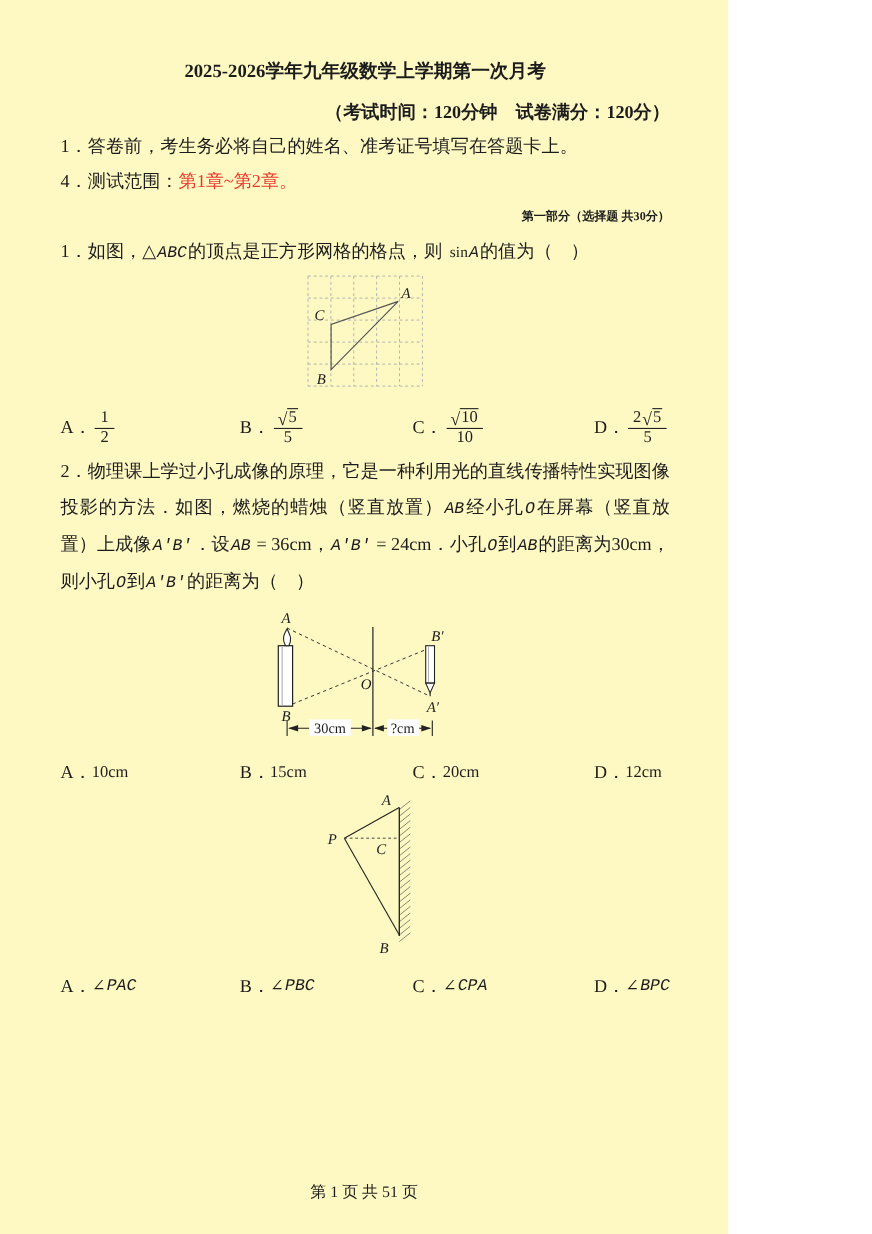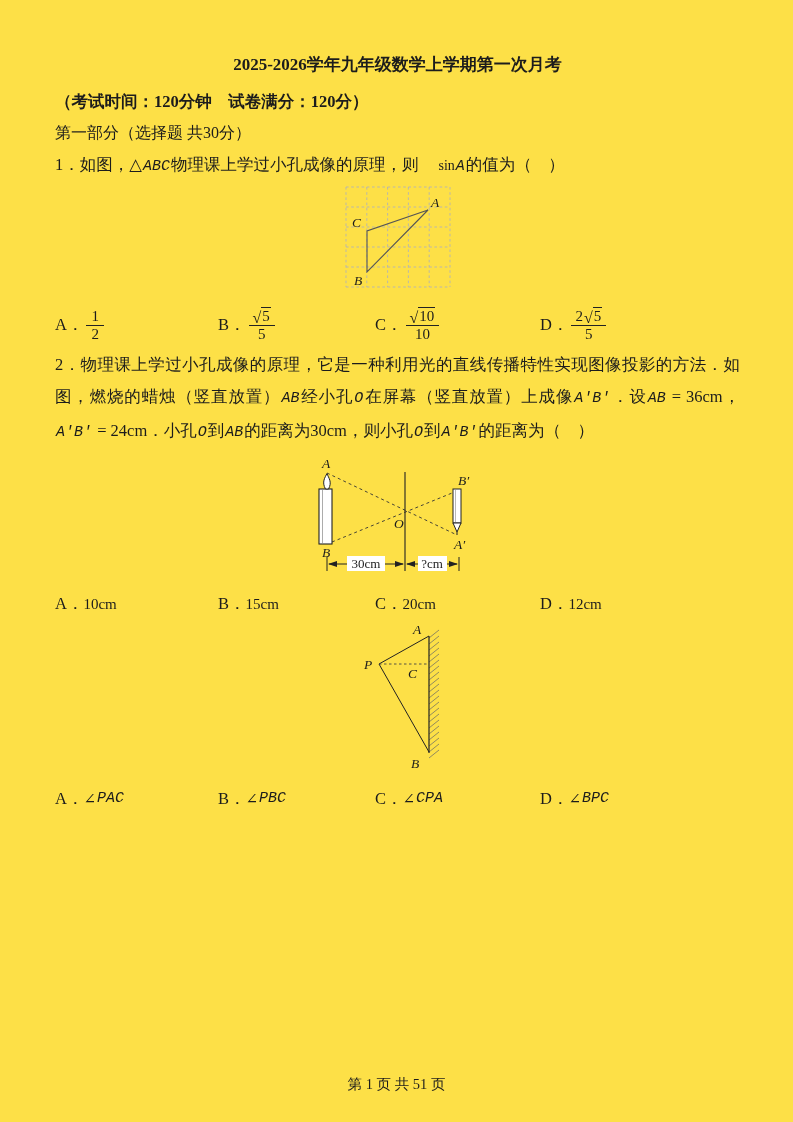--- a/index.html
+++ b/index.html
@@ -1,35 +1,35 @@
 <!DOCTYPE html>
 <html><head>
 <meta charset="utf-8">
 <style>
   html,body{margin:0;padding:0;background:#ffffff;}
   .page{
     position:relative;
-    width:793px;height:1122px;
-    background:#fde047;
+    width:662px;height:1122px;
+    background:#fef9c3;
     box-sizing:border-box;
     padding:50px 53px 0 55px;
     font-family:"Liberation Serif","DejaVu Serif",serif;
     color:#1c1c1c;
     font-size:16.5px;
     line-height:32px;
     overflow:hidden;
   }
   .title{text-align:center;font-weight:bold;font-size:17px;line-height:30px;}
-  .subtitle{text-align:left;font-weight:bold;font-size:16.5px;line-height:30px;margin-top:7px;}
+  .subtitle{text-align:right;font-weight:bold;font-size:16.5px;line-height:30px;margin-top:7px;}
   .notice-label{margin-top:5px;}
   p{margin:0;text-align:justify;}
   .red{color:#e8382c;}
-  .sec-head{text-align:left;font-weight:normal;font-size:16px;}
+  .sec-head{text-align:right;font-weight:bold;font-size:11px;}
   .mv{font-family:Liberation Mono, monospace;font-style:italic;font-size:15px;padding:0 1px;}
-  .mf{font-family:"Liberation Serif",serif;font-style:normal;font-size:14px;padding-left:20px;}
+  .mf{font-family:"Liberation Serif",serif;font-style:normal;font-size:14px;padding-left:7px;}
   .tri{font-style:normal;}
   
   .optrow{display:grid;grid-template-columns:163px 157px 165px 1fr;align-items:center;}
   .optrow.frac-row{height:48px;margin-top:2px;}
   .opt{display:flex;align-items:center;}
   .opt .letter{font-size:16.5px;}
   .opt .val{font-size:15px;}
   
   .fr{display:inline-flex;flex-direction:column;align-items:center;vertical-align:middle;margin-left:3px;font-size:15px;line-height:17px;}
   .fr .top{display:flex;align-items:flex-end;padding:0 4px;}
@@ -48,24 +48,26 @@
   .footer{position:absolute;bottom:22px;left:0;width:100%;text-align:center;font-size:14.5px;color:#1c1c1c;}
 </style>
 </head>
 <body>
 
 <div class="page">
 
   <div class="title">2025-2026学年九年级数学上学期第一次月考</div>
   <div class="subtitle">（考试时间：120分钟　试卷满分：120分）</div>
 
+  <p>1．答卷前，考生务必将自己的姓名、准考证号填写在答题卡上。</p>
+  <p><span>4．测试范围：</span><span class="red">第1章~第2章。</span></p>
 
   <div class="sec-head">第一部分（选择题 共30分）</div>
 
-  <p><span>1．如图，</span><span class="tri">△</span><span class="mv">ABC</span><span>物理课上学过小孔成像的原理，则</span><span class="mf">sin</span><span class="mv">A</span><span>的值为（　）</span></p>
+  <p><span>1．如图，</span><span class="tri">△</span><span class="mv">ABC</span><span>的顶点是正方形网格的格点，则</span><span class="mf">sin</span><span class="mv">A</span><span>的值为（　）</span></p>
 
   <div class="figwrap fig1wrap">
     <svg width="106" height="102" viewBox="0 0 106 102">
       <g stroke="#b3b3b3" stroke-width="0.9" stroke-dasharray="2.6 2.6">
         <line x1="1" y1="1" x2="1" y2="101"></line>
           <line x1="21.8" y1="1" x2="21.8" y2="101"></line>
         <line x1="42.6" y1="1" x2="42.6" y2="101"></line>
           <line x1="63.4" y1="1" x2="63.4" y2="101"></line>
         <line x1="84.2" y1="1" x2="84.2" y2="101"></line>
           <line x1="105" y1="1" x2="105" y2="101"></line>

